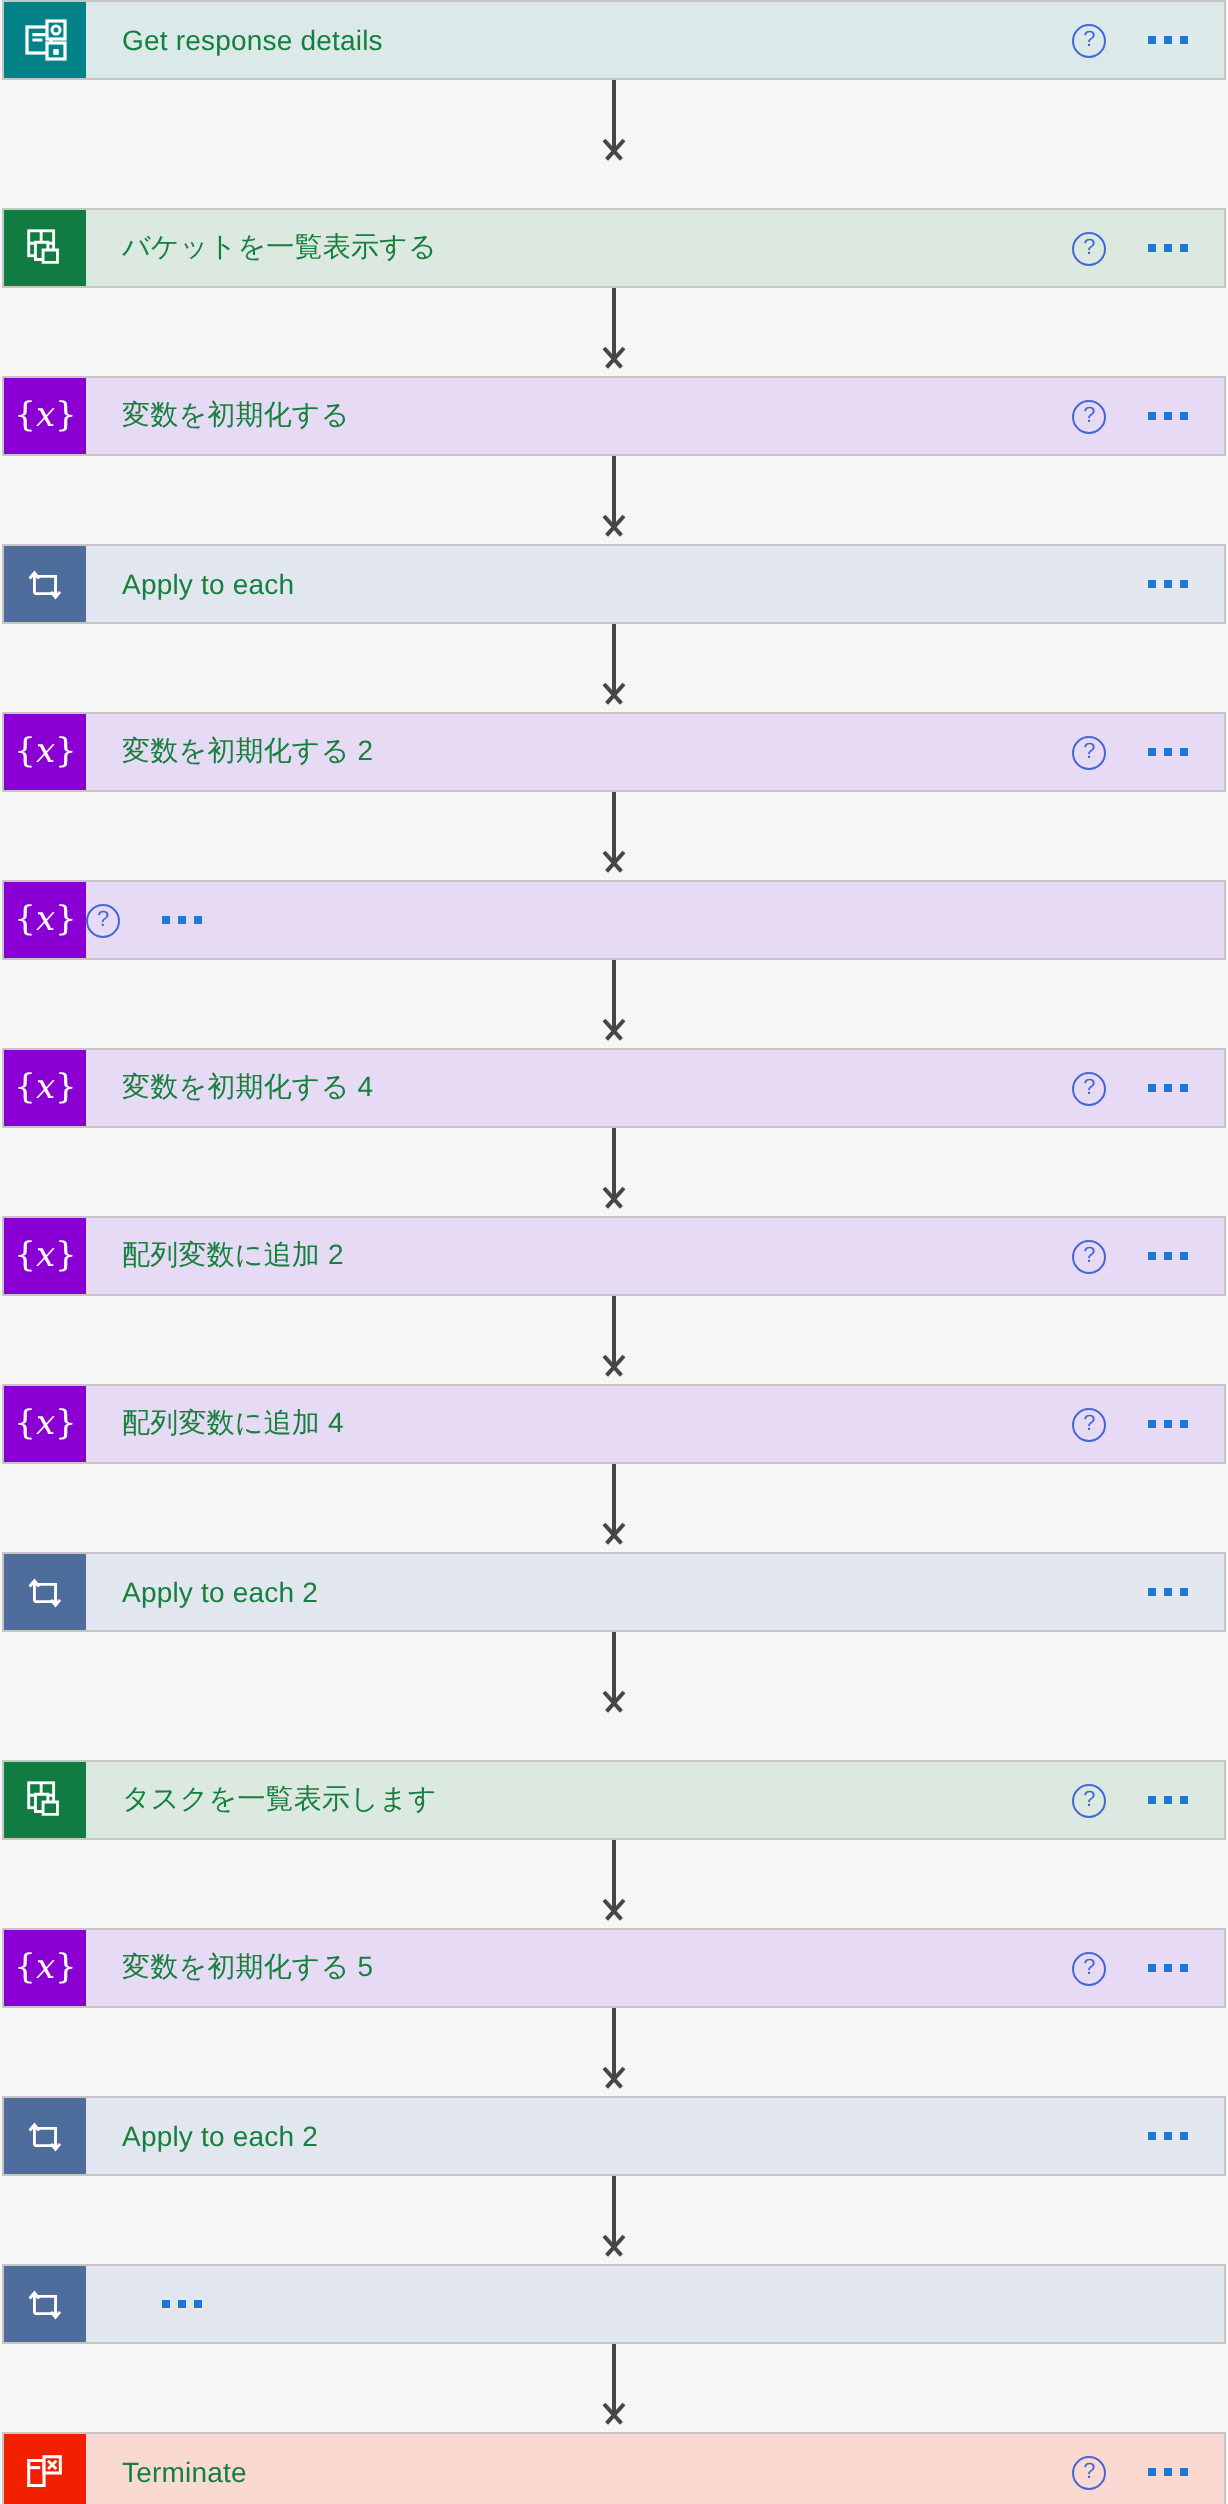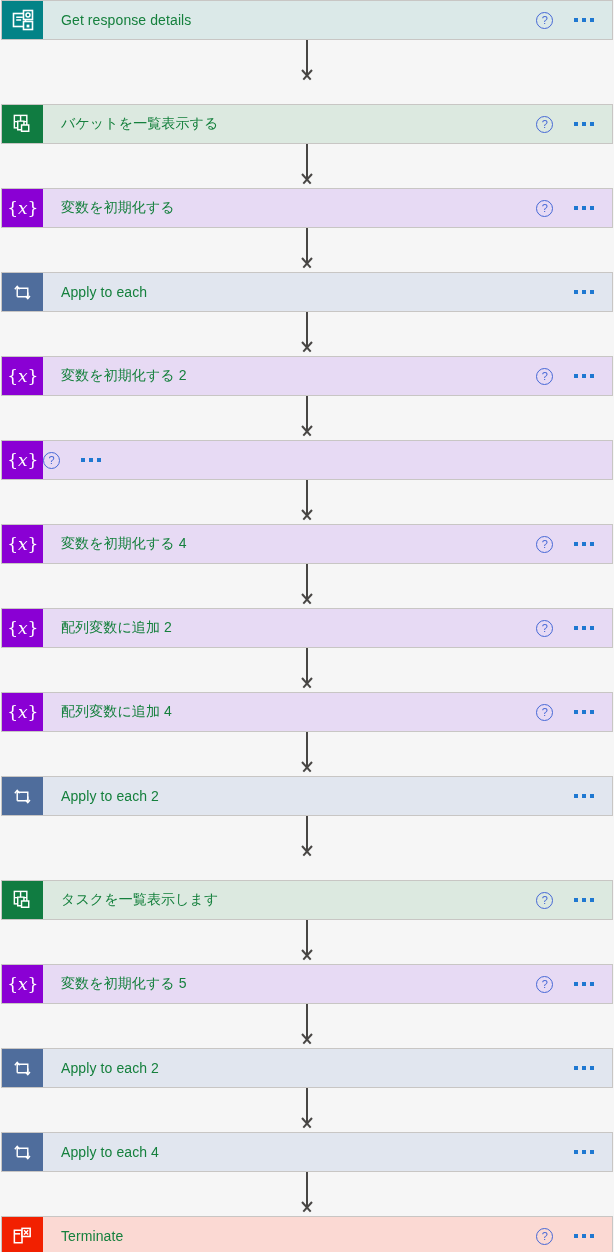--- a/index.html
+++ b/index.html
@@ -431,21 +431,20 @@
     <div class="card loop">
       <div class="iconbox loop">
         <svg class="ico" width="23" height="23" viewBox="0 0 24 24" aria-hidden="true">
           <path d="M6.5 7.5h11v9h-11" fill="none" stroke="#fff" stroke-width="1.5"></path>
           <path d="M6.5 16.5V6" fill="none" stroke="#fff" stroke-width="1.5"></path>
           <path d="M4 8.6L6.5 5.6 9 8.6" fill="none" stroke="#fff" stroke-width="1.5"></path>
           <path d="M17.5 12v6" fill="none" stroke="#fff" stroke-width="1.5"></path>
           <path d="M15.2 15.6l2.3 2.8 2.3-2.8" fill="none" stroke="#fff" stroke-width="1.5"></path>
         </svg>
       </div>
-      <div class="title">Apply to each 4</div>
       <div class="actions">
         <div class="help hidden"></div>
         <div class="ellipsis">
           <span></span>
           <span></span>
           <span></span>
         </div>
       </div>
     </div>
     <div class="connector">

